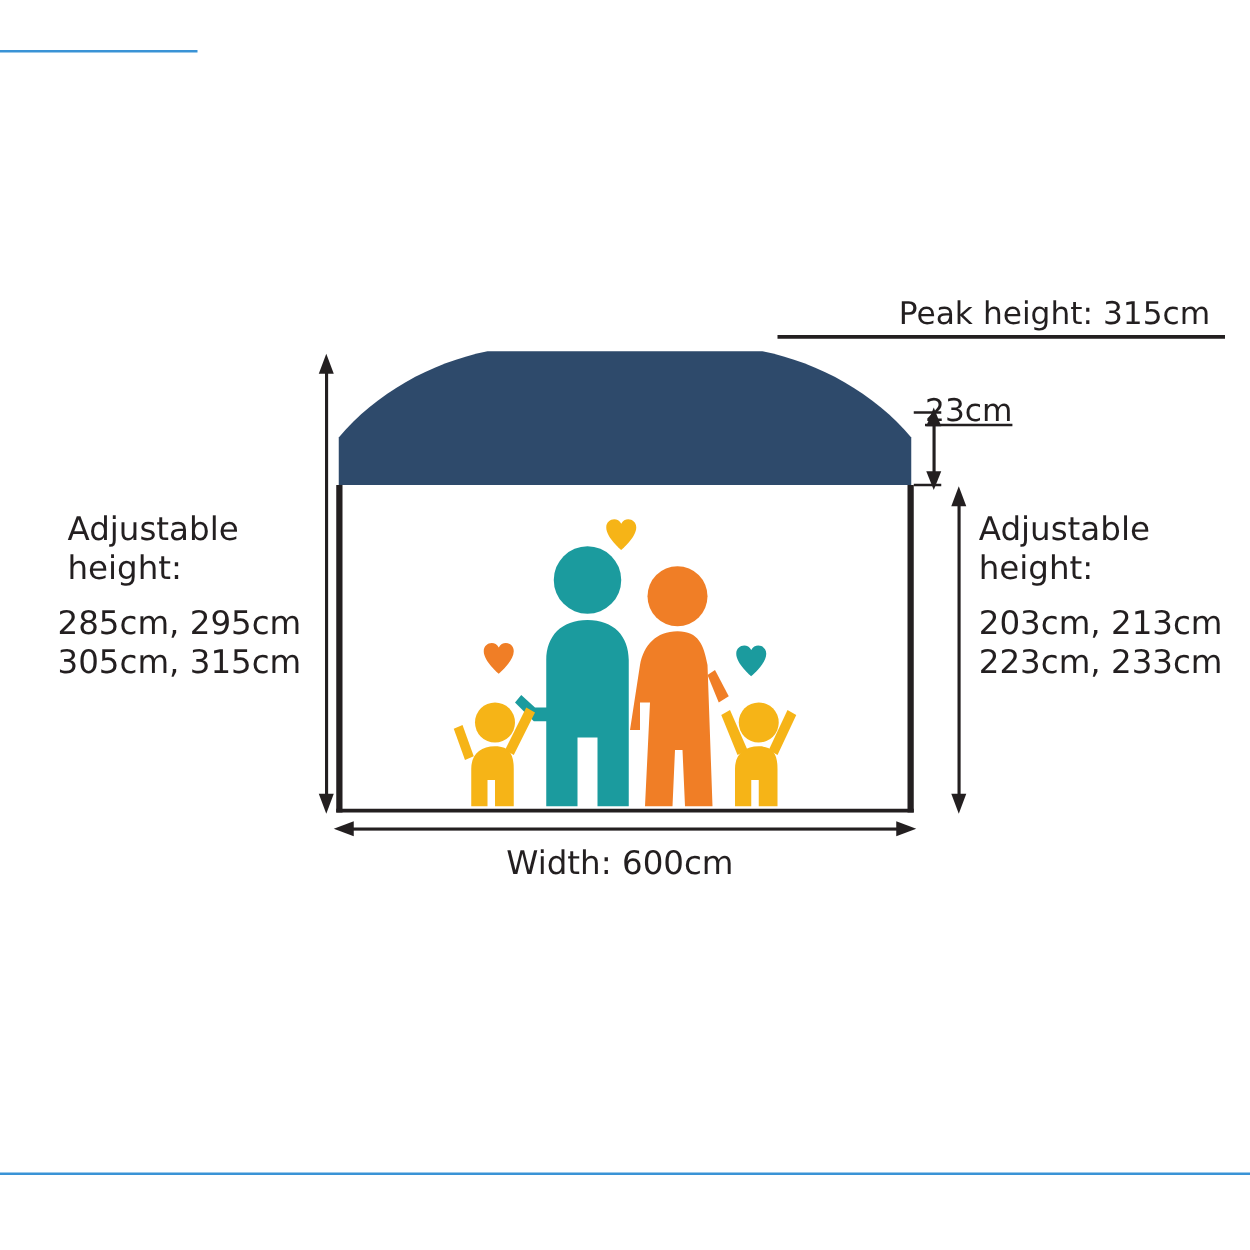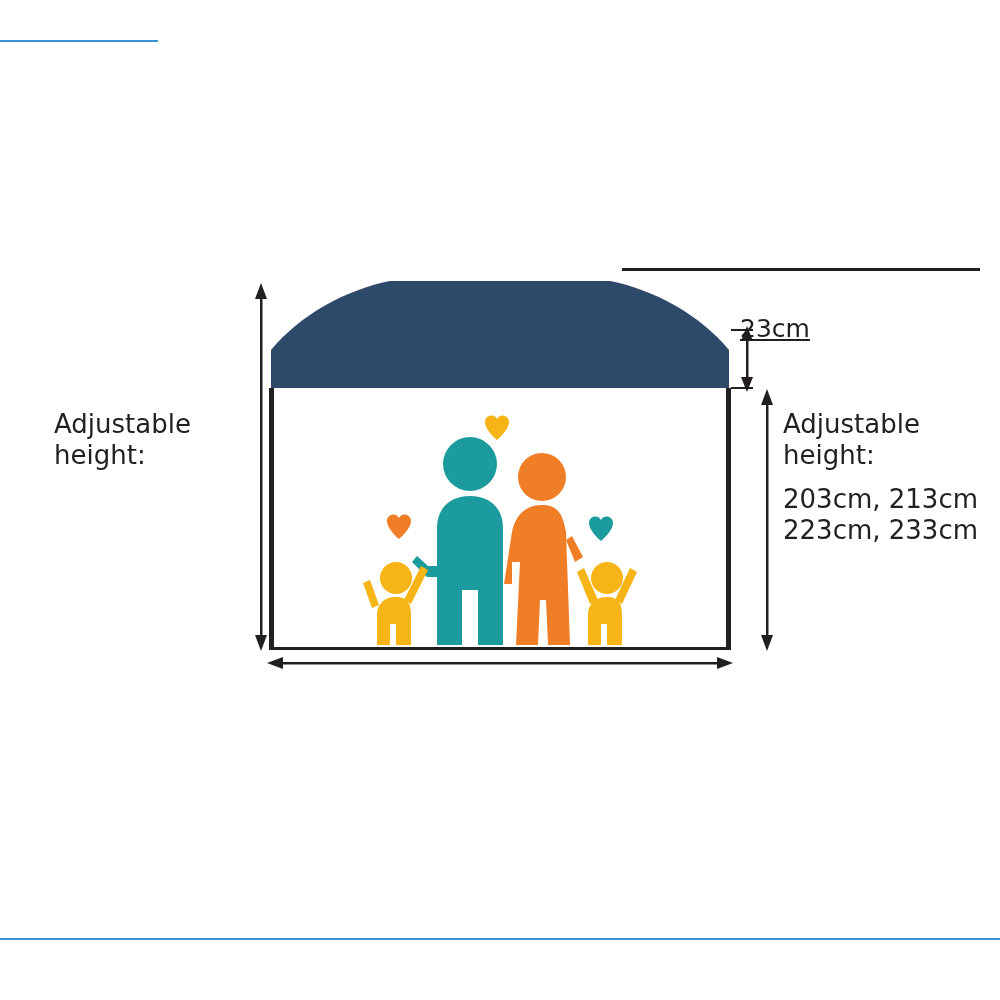--- a/index.html
+++ b/index.html
@@ -220,21 +220,25 @@
 
       <path d="M 613 523
                C 613 516 604 514 601 520
                C 598 514 589 516 589 523
                C 589 531 601 541 601 541
                C 601 541 613 531 613 523 Z" fill="#1b9b9e"></path>
 
     </g>
   </svg>
 
+  <div class="lbl" id="peak-label">Peak height: 315cm</div>
   <div class="lbl" id="gap-label">23cm</div>
   <div class="lbl" id="left-title">Adjustable
 height:</div>
+  <div class="lbl" id="left-values">285cm, 295cm
+305cm, 315cm</div>
   <div class="lbl" id="right-title">Adjustable
 height:</div>
   <div class="lbl" id="right-values">203cm, 213cm
 223cm, 233cm</div>
+  <div class="lbl" id="width-label">Width: 600cm</div>
 
 </div>
 
 </body></html>

